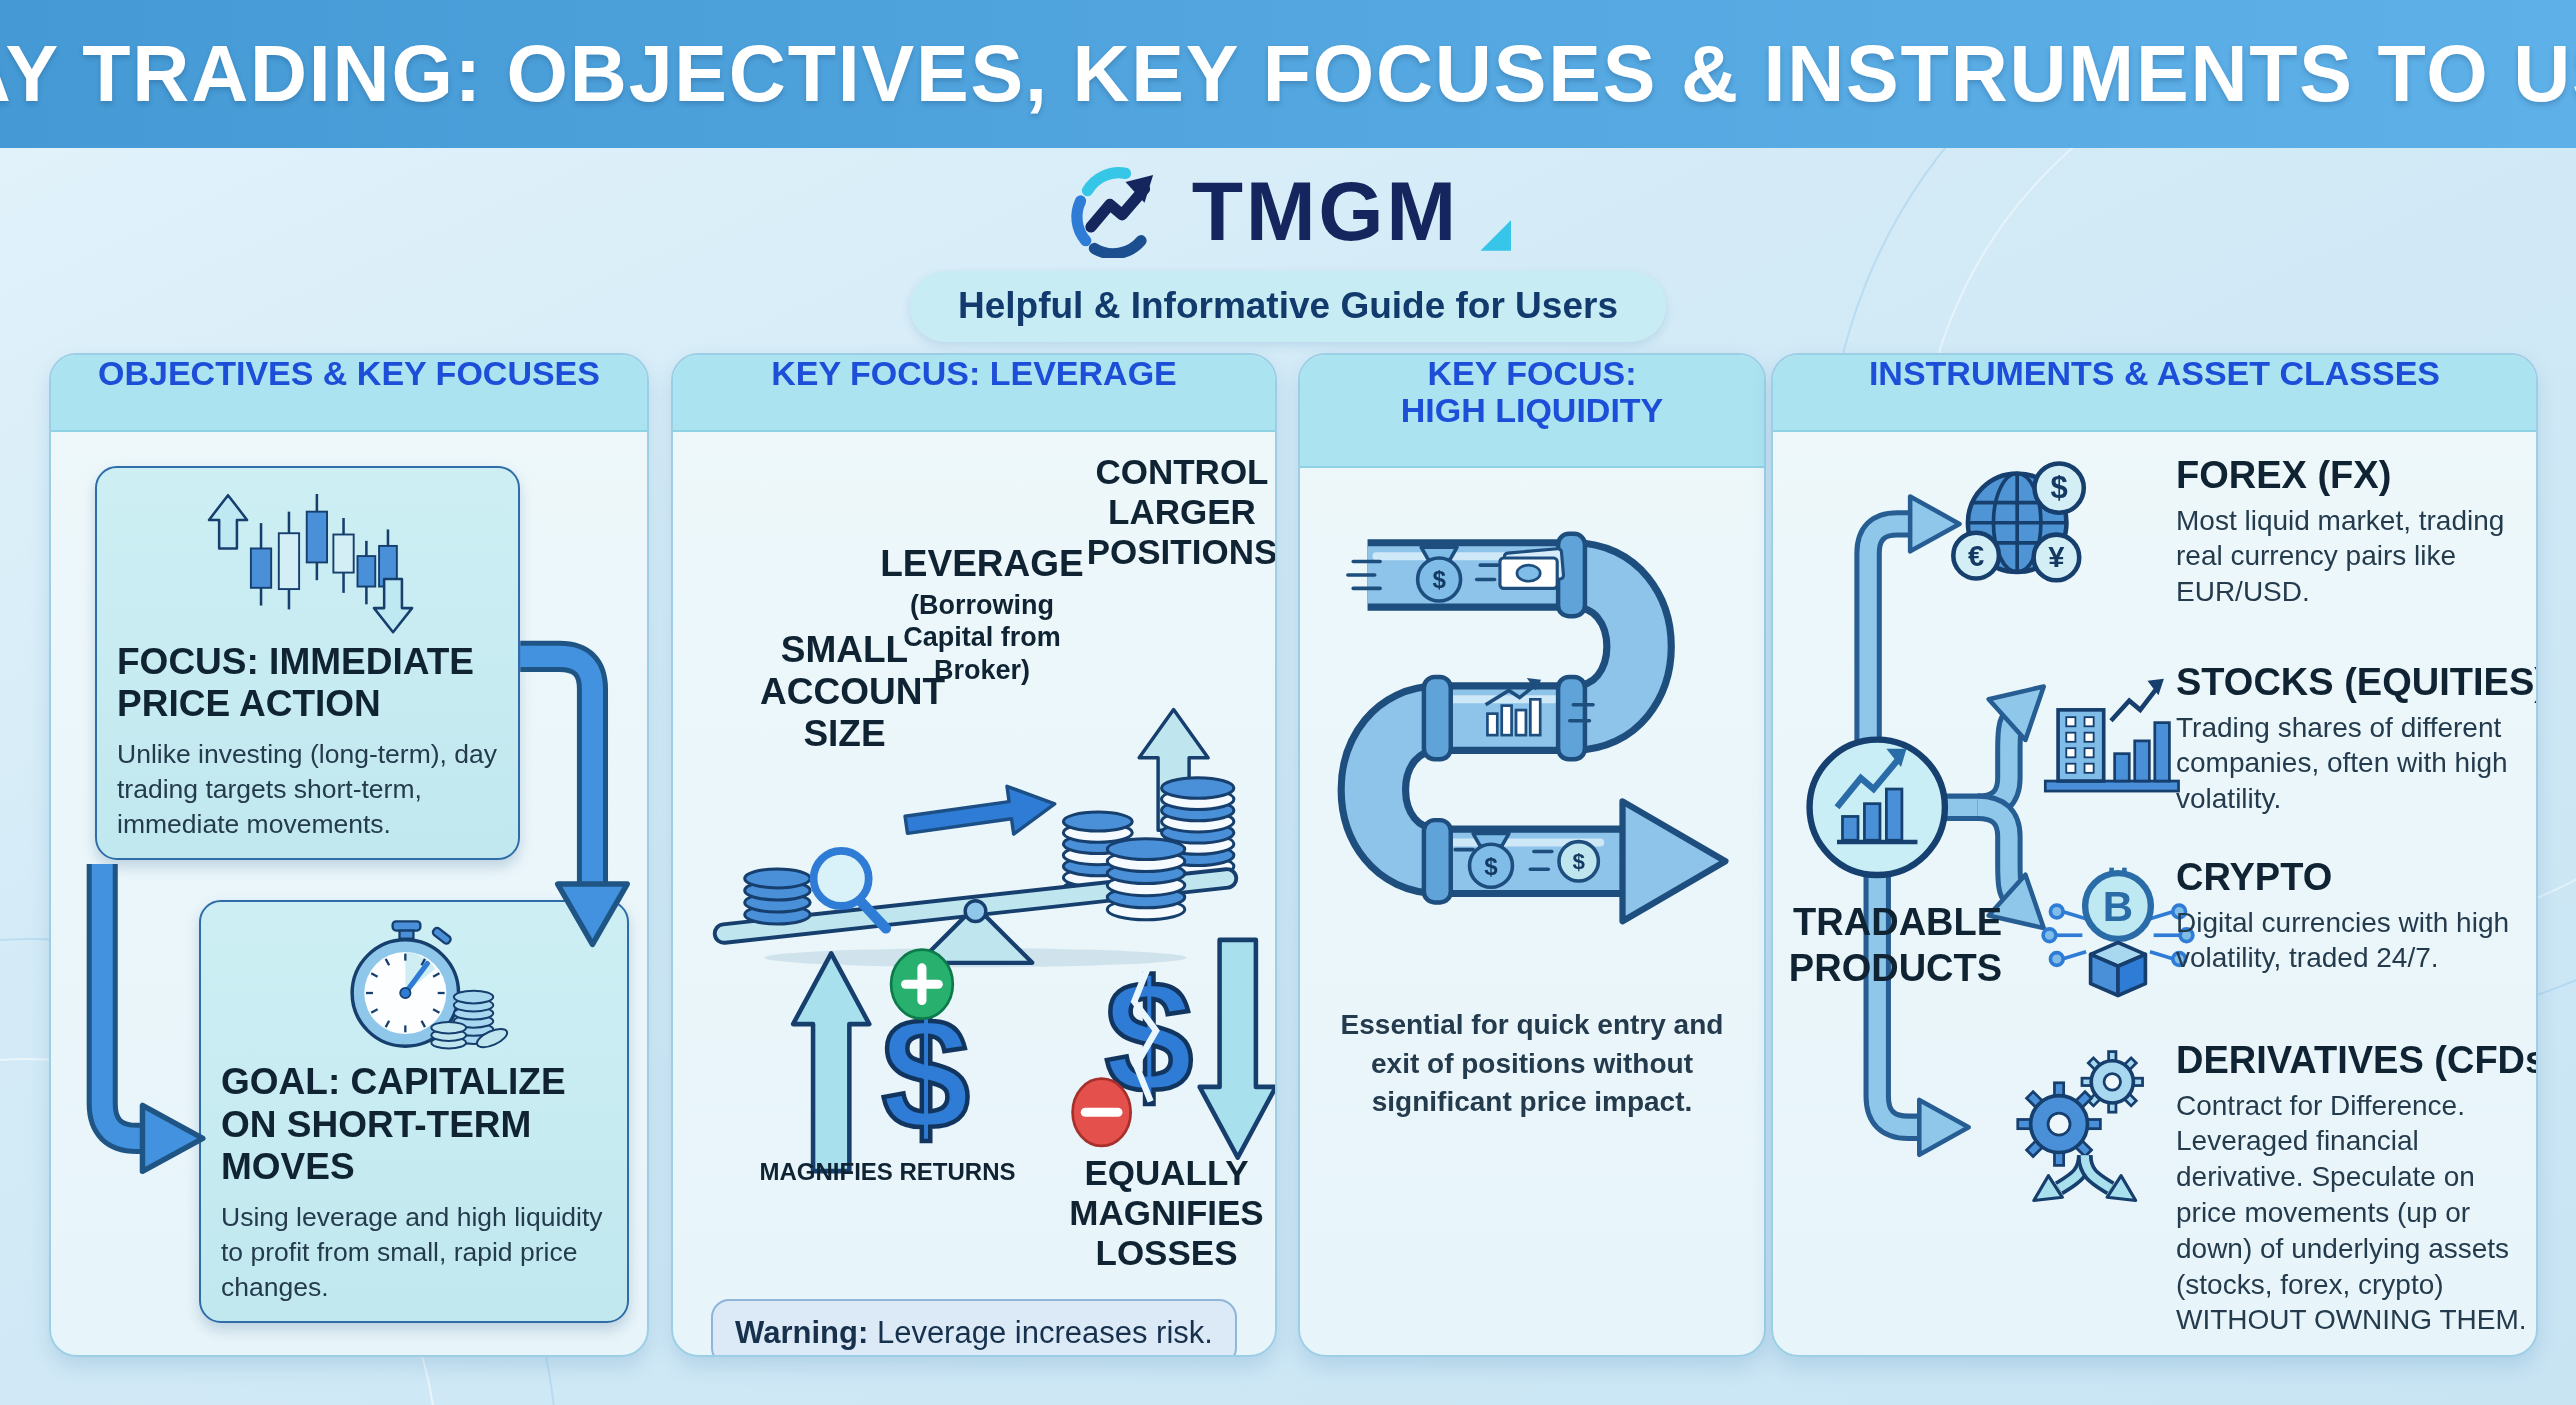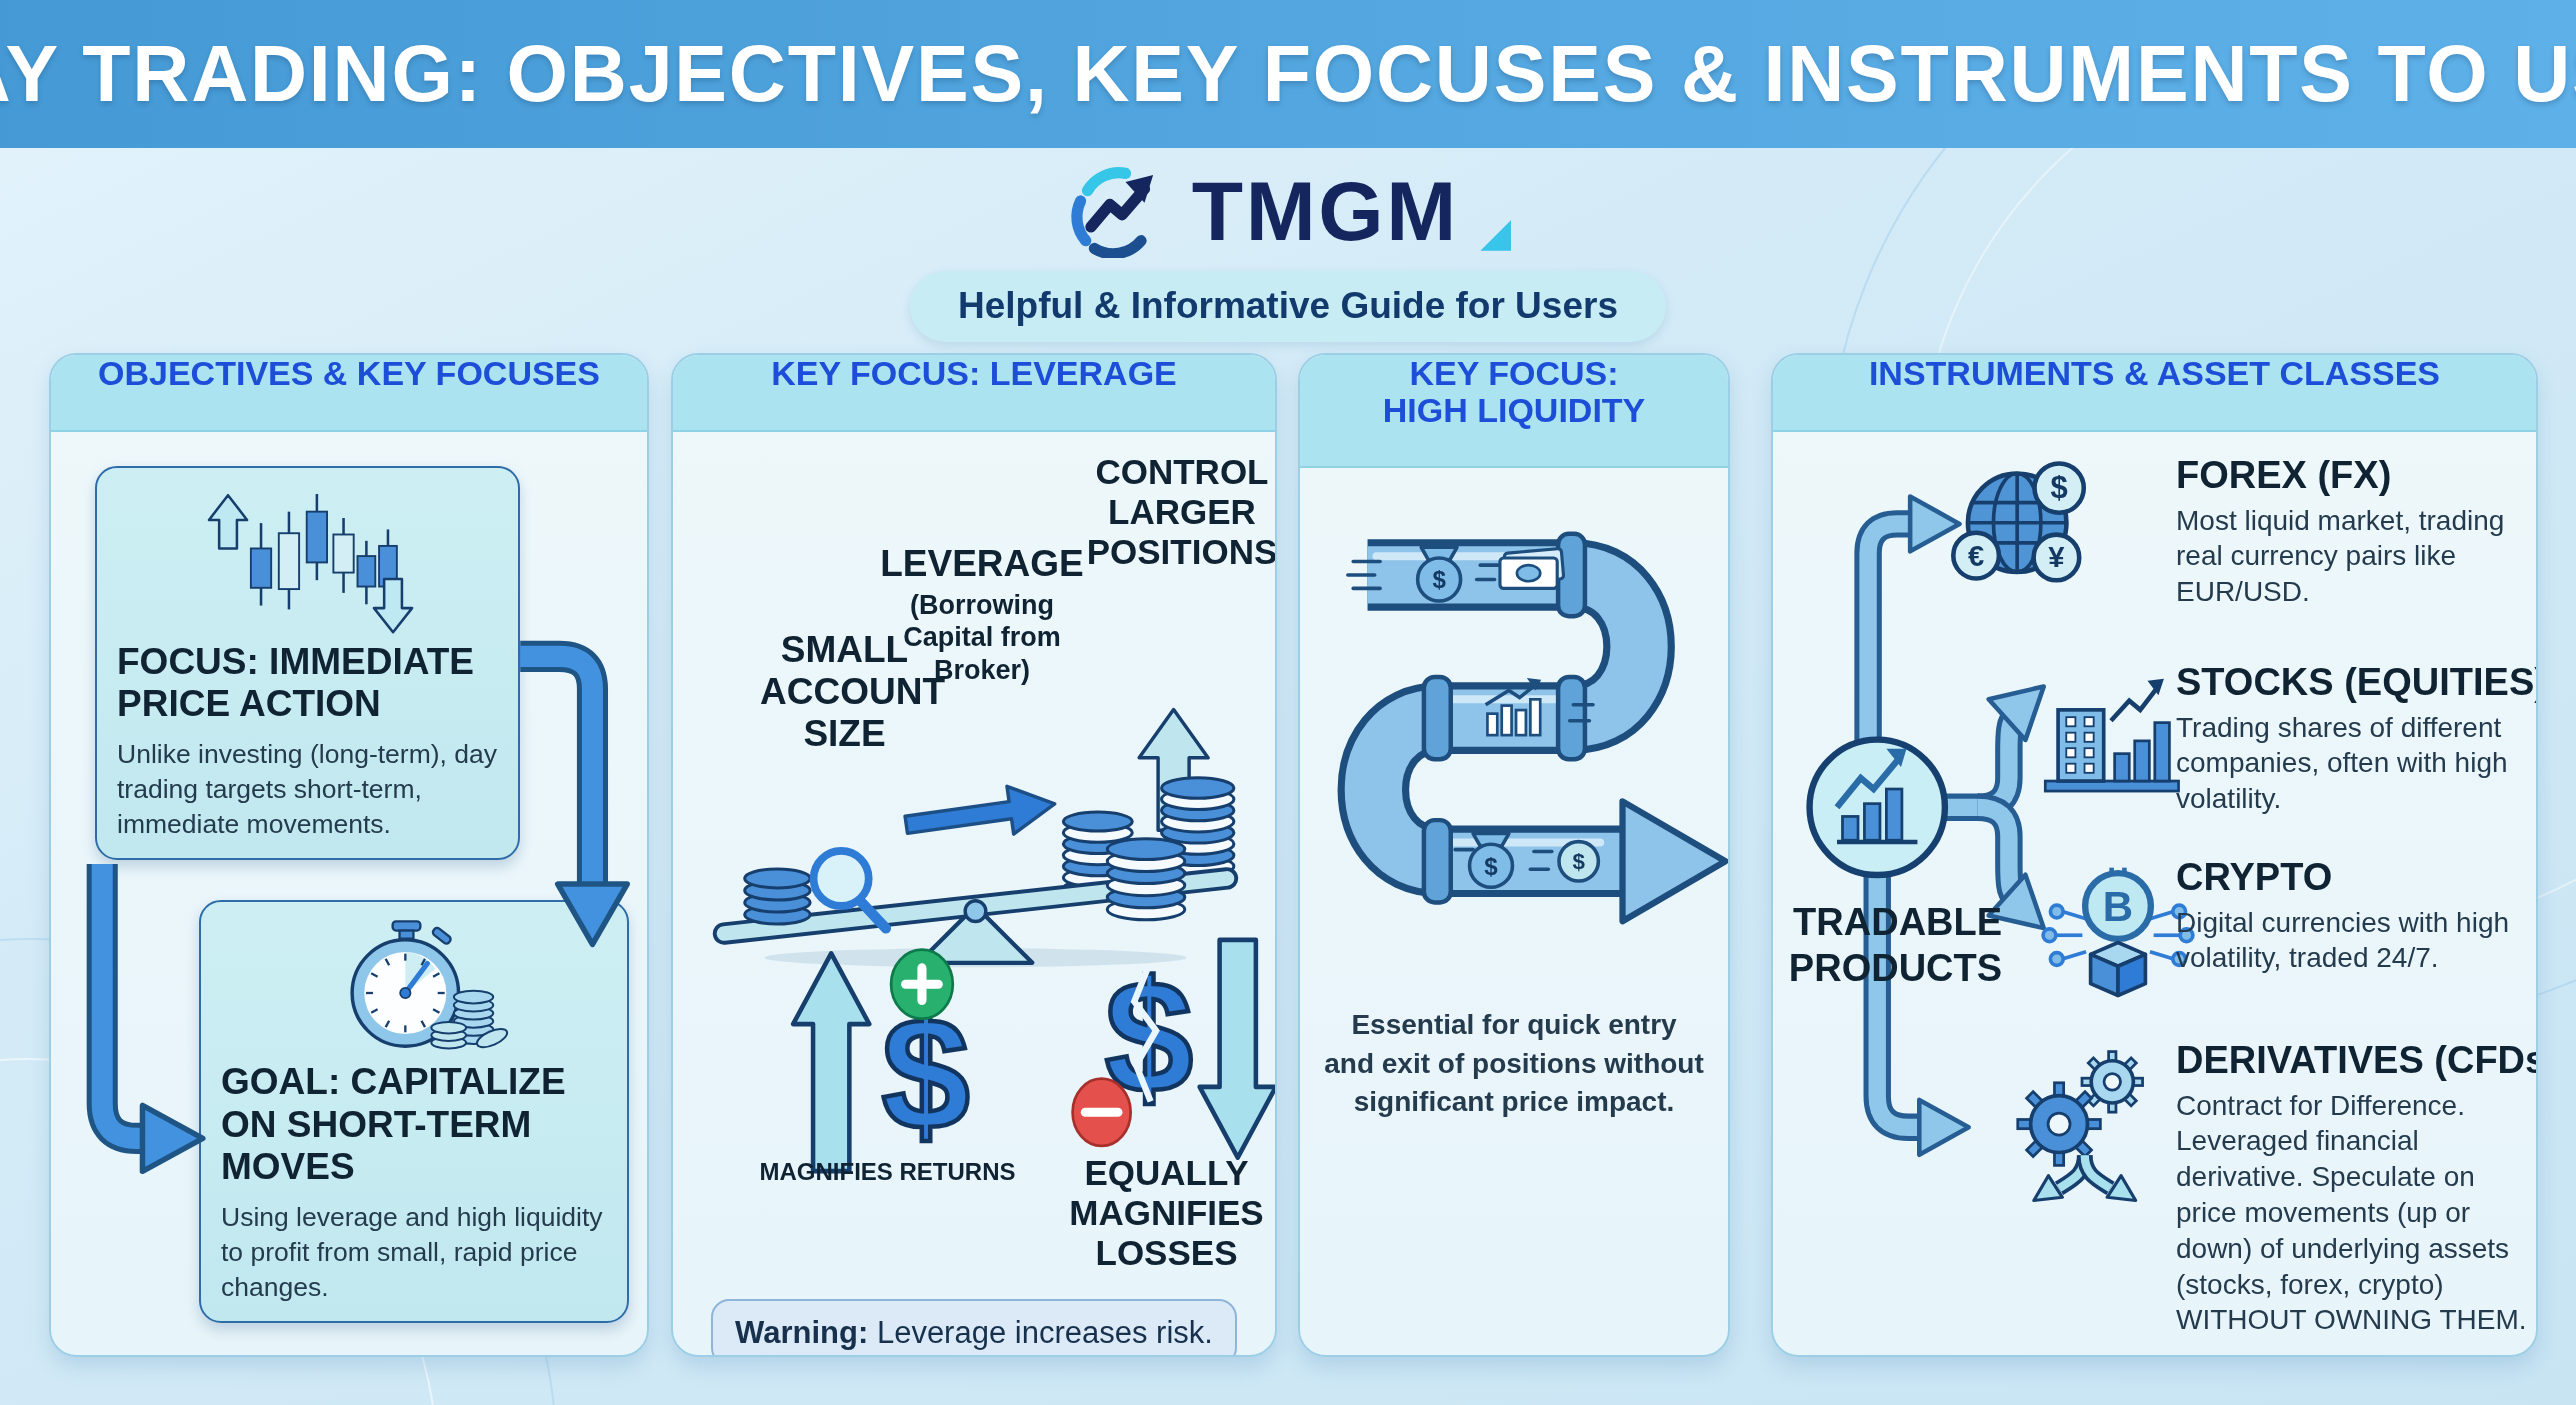--- a/index.html
+++ b/index.html
@@ -37,21 +37,21 @@
   }
 
   .panel{
     position:absolute; top:353px; height:1004px;
     background:linear-gradient(180deg,#eef8fb 0%,#e7f4f9 100%);
     border:2.7px solid #9ccfe6; border-radius:27.4px;
     box-shadow:0 9.1px 20px rgba(70,130,180,.20); overflow:hidden;
   }
   .panel.p1{ left:49px;  width:600px; }
   .panel.p2{ left:671px; width:606px; }
-  .panel.p3{ left:1298px;width:432px; }
+  .panel.p3{ left:1298px;width:468px; }
   .panel.p4{ left:1771px;width:767px; }
   .panel-head{
     width:100%; height:77px; background:#abe3f0; border-bottom:2.7px solid #8fd2e4;
     display:flex; flex-direction:column; align-items:center; justify-content:flex-start;
     color:#1d4ed8; font-weight:800; font-size:34px; text-align:center; line-height:1.1;
   }
   .panel.p3 .panel-head{ height:113px; }
 
   .ibox{
     position:absolute; background:linear-gradient(180deg,#cdeff4,#c1e8ef);

